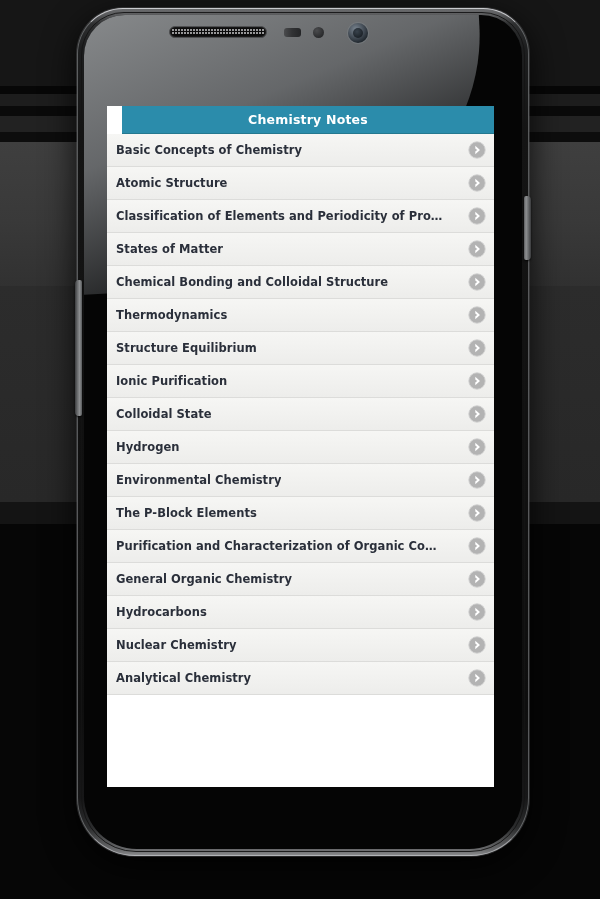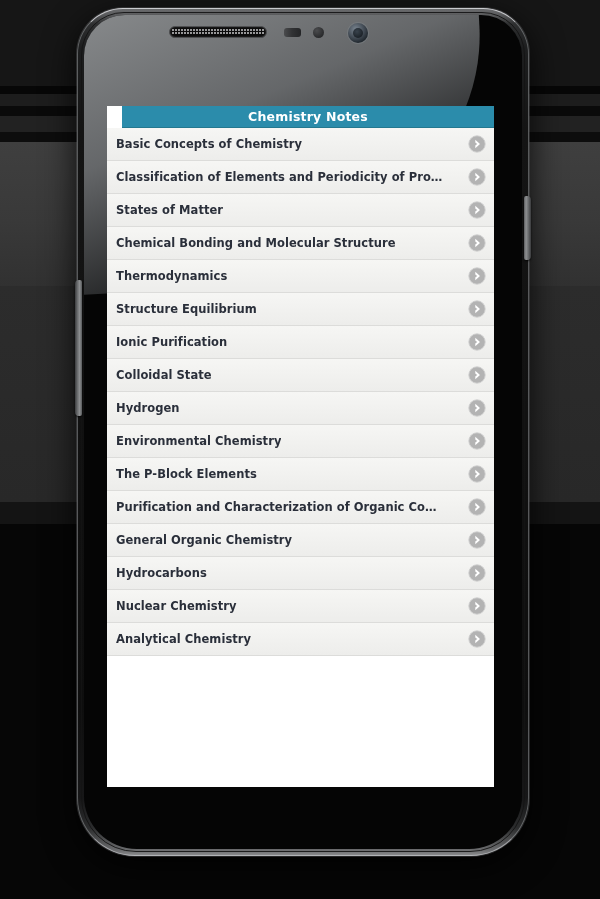--- a/index.html
+++ b/index.html
@@ -169,21 +169,21 @@
   
   #screen {
     position: absolute;
     left: 107px; top: 106px;
     width: 387px; height: 681px;
     background: #ffffff;
     overflow: hidden;
   }
 
   #app-header {
-    height: 22px;
+    height: 28px;
     background: #2b8cab;
     display: flex;
     align-items: center;
     justify-content: center;
     border-bottom: 1px solid #24788f;
     margin-left: 15px;
   }
   #app-header-title {
     color: #ffffff;
     font-size: 12.5px;
@@ -270,35 +270,42 @@
 
     <div id="list">
         <div class="list-row">
           <span class="list-row-label">Basic Concepts of Chemistry</span>
           <svg class="chevron-icon" viewBox="0 0 18 18">
             <circle cx="9" cy="9" r="8.2" fill="#b3b3b3" stroke="#cfcfcf" stroke-width="0.9"></circle>
             <path d="M7.3 4.7 L12.0 9.0 L7.3 13.3 L7.3 10.6 L9.2 9.0 L7.3 7.4 Z" fill="#ffffff"></path>
           </svg>
         </div>
         <div class="list-row">
+          <span class="list-row-label">Atomic Structure</span>
+          <svg class="chevron-icon" viewBox="0 0 18 18">
+            <circle cx="9" cy="9" r="8.2" fill="#b3b3b3" stroke="#cfcfcf" stroke-width="0.9"></circle>
+            <path d="M7.3 4.7 L12.0 9.0 L7.3 13.3 L7.3 10.6 L9.2 9.0 L7.3 7.4 Z" fill="#ffffff"></path>
+          </svg>
+        </div>
+        <div class="list-row">
           <span class="list-row-label">Classification of Elements and Periodicity of Properties</span>
           <svg class="chevron-icon" viewBox="0 0 18 18">
             <circle cx="9" cy="9" r="8.2" fill="#b3b3b3" stroke="#cfcfcf" stroke-width="0.9"></circle>
             <path d="M7.3 4.7 L12.0 9.0 L7.3 13.3 L7.3 10.6 L9.2 9.0 L7.3 7.4 Z" fill="#ffffff"></path>
           </svg>
         </div>
         <div class="list-row">
           <span class="list-row-label">States of Matter</span>
           <svg class="chevron-icon" viewBox="0 0 18 18">
             <circle cx="9" cy="9" r="8.2" fill="#b3b3b3" stroke="#cfcfcf" stroke-width="0.9"></circle>
             <path d="M7.3 4.7 L12.0 9.0 L7.3 13.3 L7.3 10.6 L9.2 9.0 L7.3 7.4 Z" fill="#ffffff"></path>
           </svg>
         </div>
         <div class="list-row">
-          <span class="list-row-label">Chemical Bonding and Molecular Structure</span>
+          <span class="list-row-label">Chemical Bonding and Colloidal Structure</span>
           <svg class="chevron-icon" viewBox="0 0 18 18">
             <circle cx="9" cy="9" r="8.2" fill="#b3b3b3" stroke="#cfcfcf" stroke-width="0.9"></circle>
             <path d="M7.3 4.7 L12.0 9.0 L7.3 13.3 L7.3 10.6 L9.2 9.0 L7.3 7.4 Z" fill="#ffffff"></path>
           </svg>
         </div>
         <div class="list-row">
           <span class="list-row-label">Thermodynamics</span>
           <svg class="chevron-icon" viewBox="0 0 18 18">
             <circle cx="9" cy="9" r="8.2" fill="#b3b3b3" stroke="#cfcfcf" stroke-width="0.9"></circle>
             <path d="M7.3 4.7 L12.0 9.0 L7.3 13.3 L7.3 10.6 L9.2 9.0 L7.3 7.4 Z" fill="#ffffff"></path>

